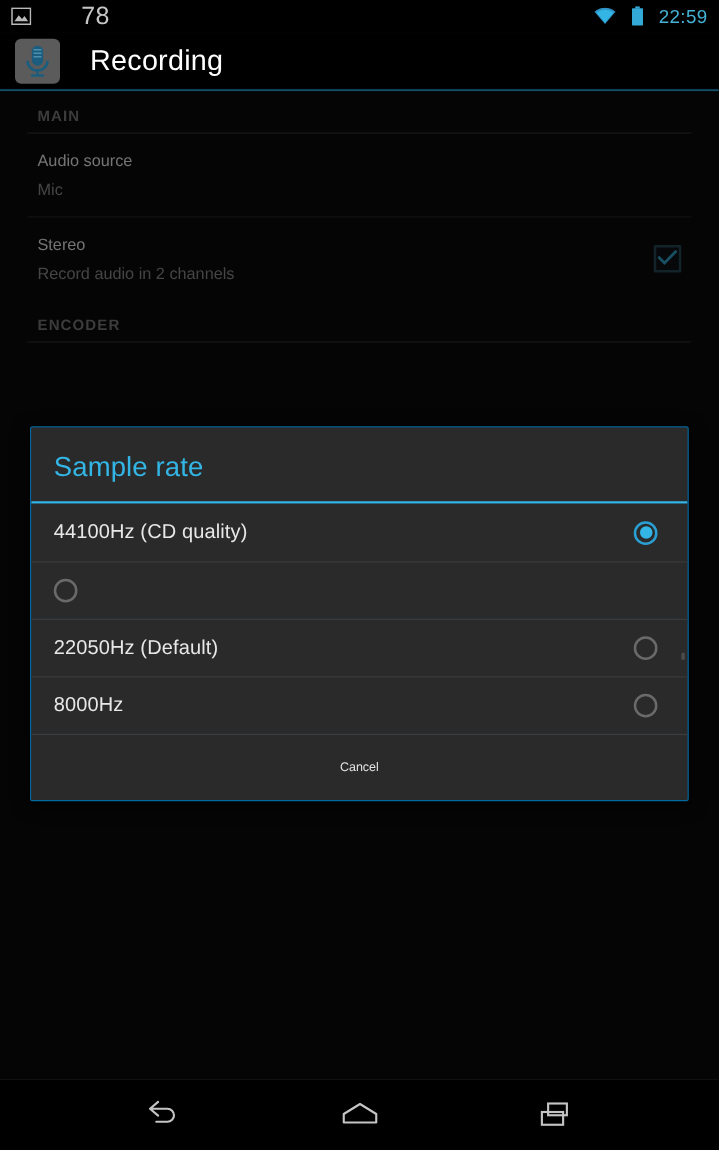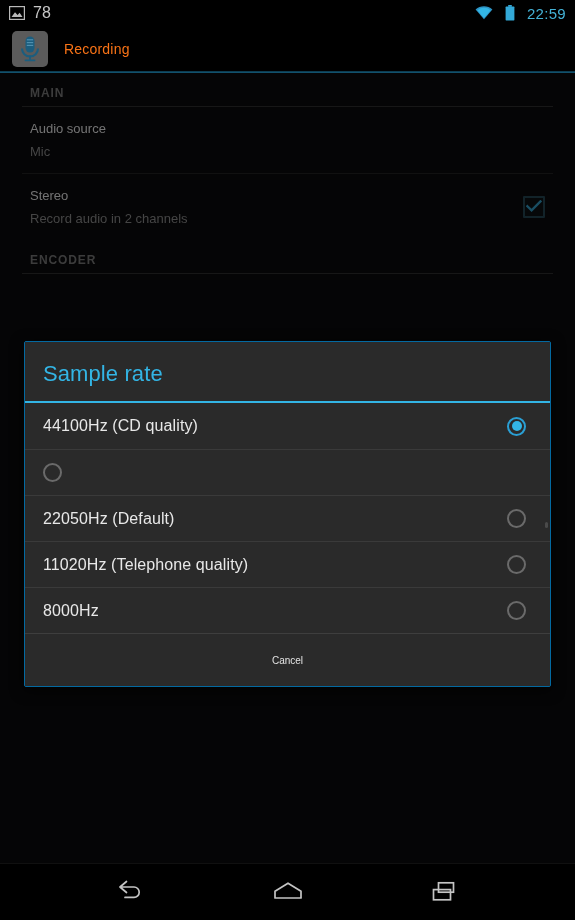--- a/index.html
+++ b/index.html
@@ -29,22 +29,23 @@
     align-items: center;
     justify-content: space-between;
     padding: 0 9px 0 9px;
     flex: 0 0 auto;
   }
   .status-left { display: flex; align-items: center; gap: 8px; }
   .status-right { display: flex; align-items: center; gap: 12px; }
 
   .status-text {
     color: #c6c6c6;
-    font-size: 16px;
+    font-size: 20px;
     letter-spacing: 0.2px;
+    margin-left: 32px;
   }
   .clock-text {
     color: #44b2d6;
     font-size: 15px;
     letter-spacing: 0.3px;
   }
 
   .ic { display: inline-block; line-height: 0; }
 
   
@@ -61,23 +62,23 @@
     width: 36px;
     height: 36px;
     border-radius: 5px;
     background: #5b5b5b;
     display: flex;
     align-items: center;
     justify-content: center;
     flex: 0 0 auto;
   }
   .app-title {
-    margin-left: 16px;
-    color: #f97316;
-    font-size: 14px;
+    margin-left: 24px;
+    color: #ffffff;
+    font-size: 23px;
     font-weight: normal;
     letter-spacing: 0.2px;
   }
   .action-bar-underline {
     height: 2px;
     background: #0d3d52;
     border-bottom: 1px solid #12516c;
     flex: 0 0 auto;
   }
 
@@ -356,24 +357,20 @@
 
         <div class="option-row">
           <span class="radio"></span>
         </div>
 
         <div class="option-row">
           <span class="option-label">22050Hz (Default)</span>
           <span class="radio"></span>
         </div>
 
-        <div class="option-row">
-          <span class="option-label">11020Hz (Telephone quality)</span>
-          <span class="radio"></span>
-        </div>
 
         <div class="option-row">
           <span class="option-label">8000Hz</span>
           <span class="radio"></span>
         </div>
 
       </div>
 
       <div class="dialog-footer">
         <button class="cancel-btn">Cancel</button>

